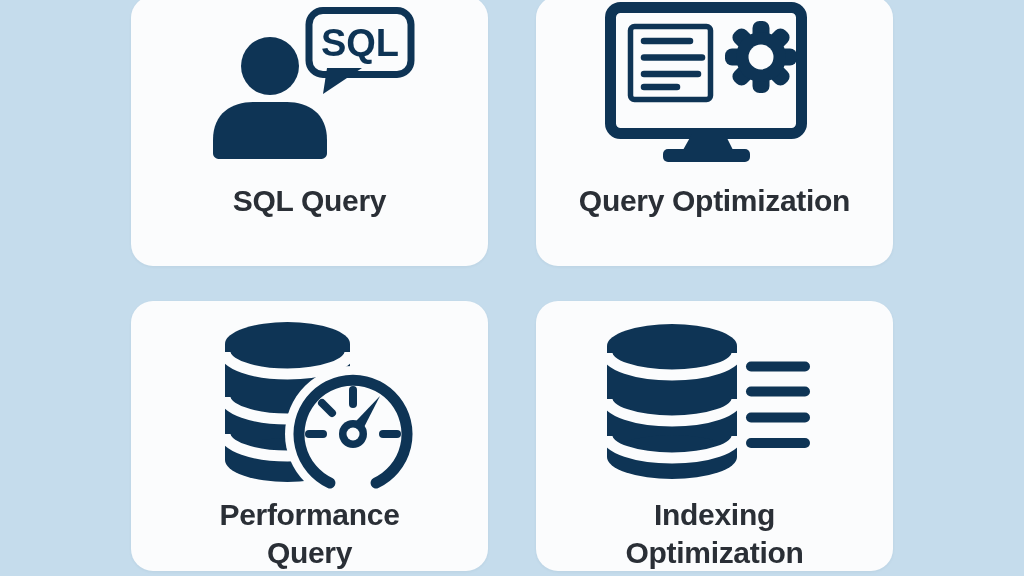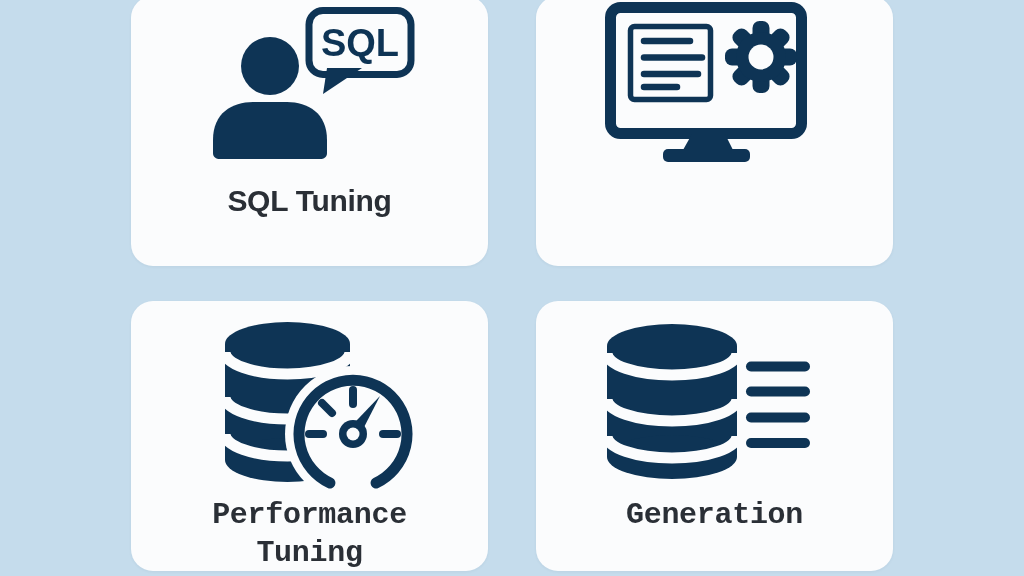--- a/index.html
+++ b/index.html
@@ -26,42 +26,42 @@
   .c2{left:536px;top:-4px;}
   .c3{left:131px;top:301px;}
   .c4{left:536px;top:301px;}
   .icon-svg{position:absolute;left:0;top:0;width:357px;height:270px;display:block;}
   .label{
     position:absolute;left:0;right:0;text-align:center;
     font-size:30px;line-height:38px;font-weight:700;
     letter-spacing:-0.3px;color:var(--text);
   }
   .row-top .label{top:186px;}
-  .row-bottom .label{top:195px;font-family:Liberation Mono, monospace;}
+  .row-bottom .label{top:195px;}
 </style>
 </head>
 <body>
 
 <div>
 
   <div class="card c1 row-top">
     <svg class="icon-svg" viewBox="0 0 357 270" aria-hidden="true">
 
       <circle cx="139" cy="70" r="29" fill="var(--navy)"></circle>
 
       <path d="M 82 157 L 82 144 C 82 117 101 106 122 106 L 156 106 C 177 106 196 117 196 144 L 196 157 C 196 161 193 163 189 163 L 89 163 C 85 163 82 161 82 157 Z" fill="var(--navy)"></path>
 
       <rect x="178" y="14.5" width="102" height="64" rx="14" fill="none" stroke="var(--navy)" stroke-width="7"></rect>
 
       <polygon points="196,72 231,72 192,98" fill="var(--navy)"></polygon>
 
       <text x="229" y="60" text-anchor="middle" font-family="Liberation Sans, sans-serif" font-size="38" font-weight="bold" fill="var(--navy)">SQL</text>
     </svg>
     <div class="label">
-      <div>SQL Tuning</div>
+      <div>SQL Query</div>
     </div>
   </div>
 
   <div class="card c2 row-top">
     <svg class="icon-svg" viewBox="0 0 357 270" aria-hidden="true">
 
       <rect x="74.5" y="11.5" width="191" height="126" rx="10" fill="var(--card)" stroke="var(--navy)" stroke-width="11"></rect>
 
       <rect x="94.5" y="30.5" width="80" height="73" rx="4" fill="none" stroke="var(--navy)" stroke-width="5.5"></rect>
       <g stroke="var(--navy)" stroke-width="6.5" stroke-linecap="round">
@@ -77,20 +77,21 @@
         <rect x="-8.5" y="-36" width="17" height="72" rx="7" transform="rotate(90)"></rect>
         <rect x="-8.5" y="-36" width="17" height="72" rx="7" transform="rotate(135)"></rect>
         <circle r="25"></circle>
         <circle r="12.5" fill="var(--card)"></circle>
       </g>
 
       <polygon points="156,138 189,138 197,154 147,154" fill="var(--navy)"></polygon>
       <rect x="127" y="153" width="87" height="13" rx="5" fill="var(--navy)"></rect>
     </svg>
     <div class="label">
+      <div>Query Optimization</div>
     </div>
   </div>
 
   <div class="card c3 row-bottom">
     <svg class="icon-svg" viewBox="0 0 357 270" aria-hidden="true">
 
       <g fill="var(--navy)">
         <ellipse cx="156.5" cy="43" rx="62.5" ry="22"></ellipse>
         <rect x="94" y="43" width="125" height="116"></rect>
         <ellipse cx="156.5" cy="159" rx="62.5" ry="22"></ellipse>
@@ -112,21 +113,21 @@
         <line x1="178" y1="133" x2="192" y2="133"></line>
         <line x1="266" y1="133" x2="252" y2="133"></line>
       </g>
 
       <polygon points="216.5,129 227.5,137 249,95" fill="var(--navy)"></polygon>
       <circle cx="222" cy="133" r="14" fill="var(--navy)"></circle>
       <circle cx="222" cy="133" r="6.5" fill="var(--card)"></circle>
     </svg>
     <div class="label">
       <div>Performance</div>
-      <div>Tuning</div>
+      <div>Query</div>
     </div>
   </div>
 
   <div class="card c4 row-bottom">
     <svg class="icon-svg" viewBox="0 0 357 270" aria-hidden="true">
 
       <g fill="var(--navy)">
         <ellipse cx="136" cy="45" rx="65" ry="22"></ellipse>
         <rect x="71" y="45" width="130" height="111"></rect>
         <ellipse cx="136" cy="156" rx="65" ry="22"></ellipse>
@@ -139,17 +140,18 @@
       </g>
 
       <g fill="var(--navy)">
         <rect x="210" y="60.5" width="64" height="10" rx="5"></rect>
         <rect x="210" y="85.5" width="64" height="10" rx="5"></rect>
         <rect x="210" y="111.5" width="64" height="10" rx="5"></rect>
         <rect x="210" y="137" width="64" height="10" rx="5"></rect>
       </g>
     </svg>
     <div class="label">
-      <div>Generation</div>
+      <div>Indexing</div>
+      <div>Optimization</div>
     </div>
   </div>
 
 </div>
 
 </body></html>

